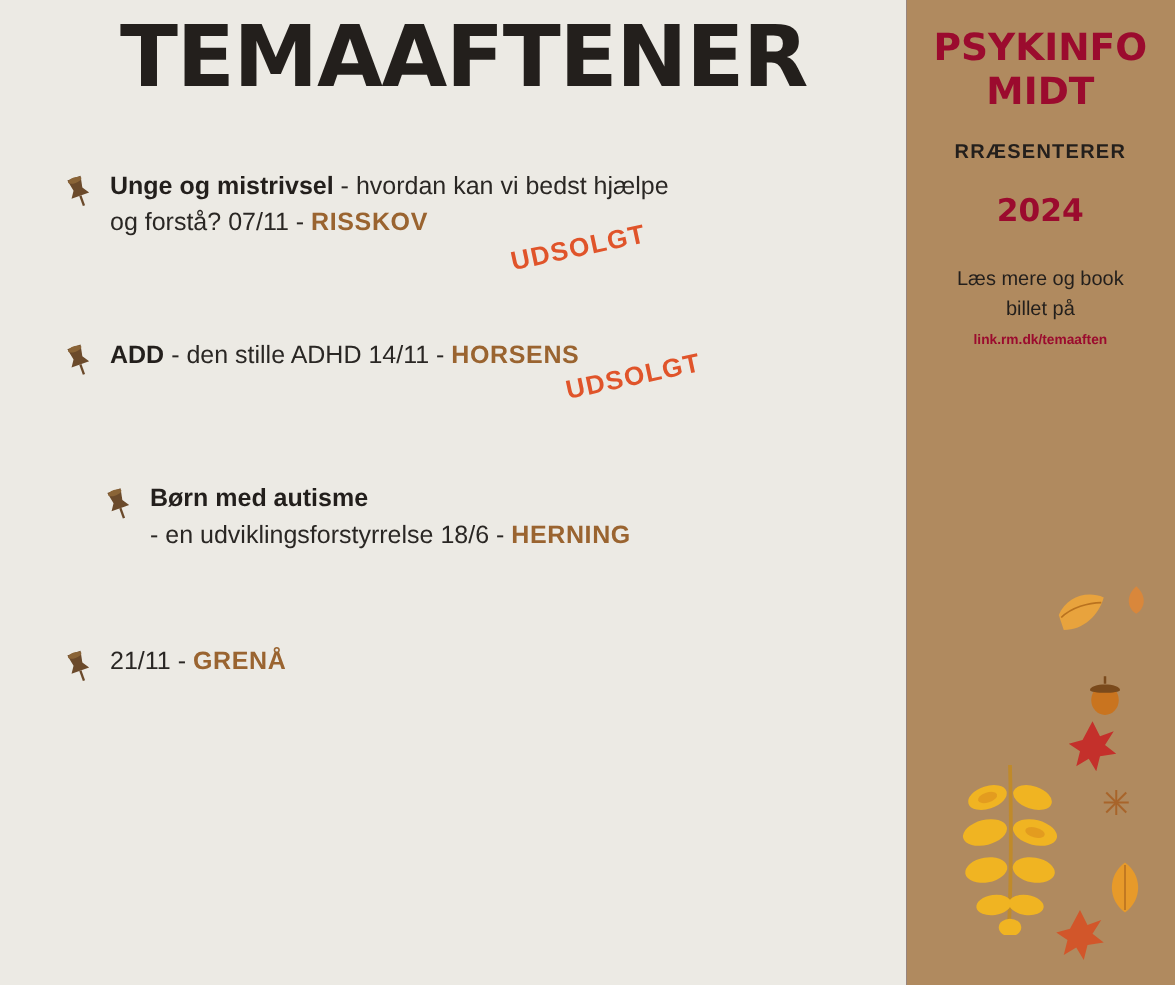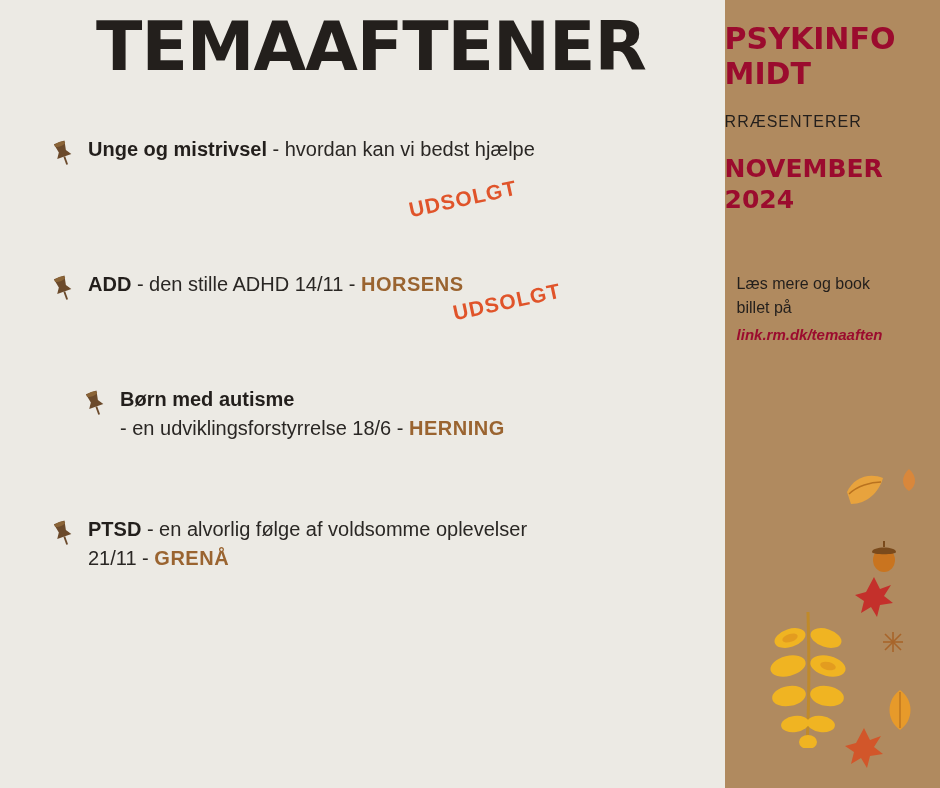--- a/index.html
+++ b/index.html
@@ -85,60 +85,60 @@
     transform: rotate(-12deg);
     white-space: nowrap;
   }
   
   .right {
     position: relative;
     width: 220px;
     height: 788px;
     background: #b08a5f;
     box-sizing: border-box;
+    text-align: center;
     overflow: hidden;
   }
   .brand {
     margin-top: 22px;
     font-size: 30px;
     font-weight: bold;
     color: #9b0b2e;
     line-height: 1.15;
     font-family: "DejaVu Sans", sans-serif;
   }
   .presents {
     margin-top: 22px;
     font-size: 16px;
-    font-weight: normal;
+    font-weight: bold;
     color: #231f1c;
     letter-spacing: 1px;
   }
   .month {
     margin-top: 22px;
     font-size: 25px;
     font-weight: bold;
     color: #9b0b2e;
     line-height: 1.25;
     font-family: "DejaVu Sans", sans-serif;
   }
   .book-text {
-    margin-top: 56px;
+    margin-top: 28px;
     font-size: 16px;
     color: #231f1c;
     line-height: 1.5;
     padding: 0 12px;
   }
   .book-link {
     display: block;
     margin-top: 4px;
-    font-size: 15px;
+    font-size: 11px;
     color: #9b0b2e;
     font-weight: bold;
     text-decoration: none;
-    font-style: italic;
   }
   .leaf {
     position: absolute;
     pointer-events: none;
   }
 </style>
 </head>
 <body>
 
 <div class="poster">
@@ -155,20 +155,23 @@
             <g transform="rotate(-20 16 16)">
               <path d="M10 4 L22 4 L20 14 L24 20 L8 20 L12 14 Z" fill="#6b4a2b"></path>
               <rect x="15" y="20" width="2" height="9" fill="#6b4a2b"></rect>
               <ellipse cx="16" cy="6" rx="6" ry="2.4" fill="#8a6437"></ellipse>
             </g>
           </svg>
         </span>
         <div class="event-line">
           <span class="bold">Unge og mistrivsel</span><span> - hvordan kan vi bedst hjælpe</span>
         </div>
+        <div class="event-line">
+          <span>og forstå? 07/11 - </span><span class="city">RISSKOV</span>
+        </div>
         <span class="sold-out" style="left:388px; top:52px;">UDSOLGT</span>
       </div>
 
       <div class="event" style="height:115px;">
         <span class="pin">
           <svg viewBox="0 0 32 32" width="30" height="30">
             <g transform="rotate(-20 16 16)">
               <path d="M10 4 L22 4 L20 14 L24 20 L8 20 L12 14 Z" fill="#6b4a2b"></path>
               <rect x="15" y="20" width="2" height="9" fill="#6b4a2b"></rect>
               <ellipse cx="16" cy="6" rx="6" ry="2.4" fill="#8a6437"></ellipse>
@@ -202,43 +205,39 @@
       <div class="event" style="height:130px;">
         <span class="pin">
           <svg viewBox="0 0 32 32" width="30" height="30">
             <g transform="rotate(-20 16 16)">
               <path d="M10 4 L22 4 L20 14 L24 20 L8 20 L12 14 Z" fill="#6b4a2b"></path>
               <rect x="15" y="20" width="2" height="9" fill="#6b4a2b"></rect>
               <ellipse cx="16" cy="6" rx="6" ry="2.4" fill="#8a6437"></ellipse>
             </g>
           </svg>
         </span>
-        <div class="event-line">
-          <span class="bold">PTSD</span><span> - en alvorlig følge af voldsomme oplevelser</span>
-        </div>
         <div class="event-line">
           <span>21/11 - </span><span class="city">GRENÅ</span>
         </div>
       </div>
 
 
     </div>
   </div>
 
   <div class="right">
 
     <div class="brand">
       <div>PSYKINFO</div>
       <div>MIDT</div>
     </div>
 
     <div class="presents">RRÆSENTERER</div>
 
     <div class="month">
-      <div>NOVEMBER</div>
       <div>2024</div>
     </div>
 
     <div class="book-text">
       <div>Læs mere og book</div>
       <div>billet på</div>
       <a class="book-link" href="#">link.rm.dk/temaaften</a>
     </div>
 
     <svg class="leaf" style="left:118px; top:470px;" width="46" height="42" viewBox="0 0 46 42">

